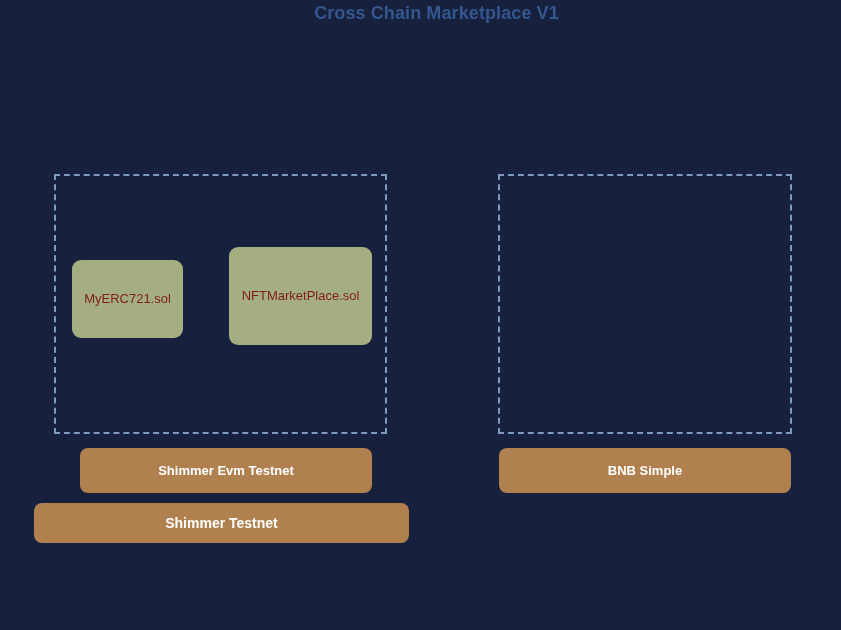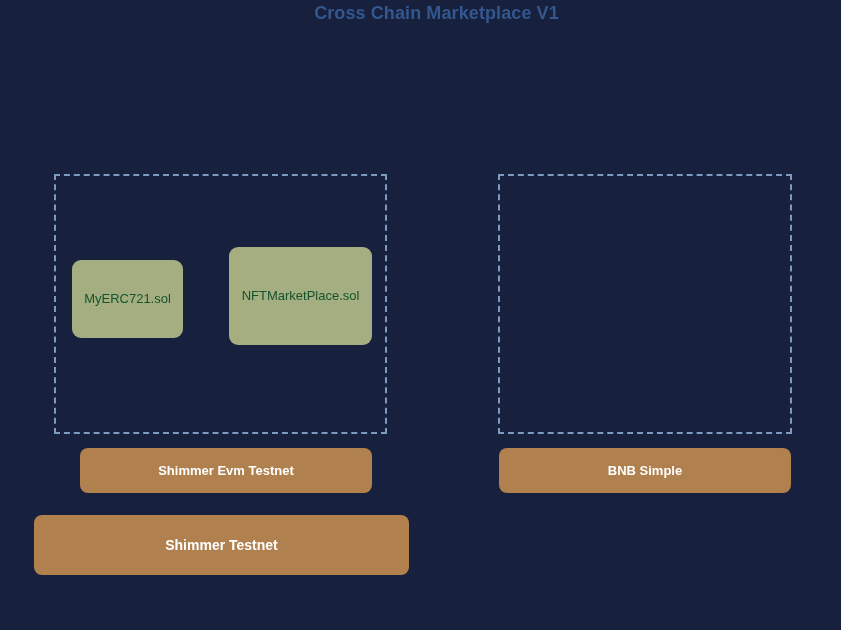--- a/index.html
+++ b/index.html
@@ -59,21 +59,21 @@
   .node-box {
     position: absolute;
     background: #a5ae81;
     border-radius: 9px;
     display: flex;
     align-items: center;
     justify-content: center;
     box-sizing: border-box;
   }
   .node-label {
-    color: #14532d;
+    color: #7f1d1d;
     font-size: 13px;
     font-weight: normal;
     line-height: 16px;
     text-align: center;
     white-space: nowrap;
   }
   #node-erc721 {
     left: 72px;
     top: 260px;
     width: 111px;
@@ -109,23 +109,23 @@
     height: 45px;
   }
   #bar-bnb {
     left: 499px;
     top: 448px;
     width: 292px;
     height: 45px;
   }
   #bar-shimmer {
     left: 34px;
-    top: 515px;
+    top: 503px;
     width: 375px;
-    height: 60px;
+    height: 40px;
   }
   #bar-shimmer-evm .network-label,
   #bar-bnb .network-label {
     font-size: 13px;
     line-height: 16px;
   }
   #bar-shimmer .network-label {
     font-size: 14px;
     line-height: 17px;
   }

